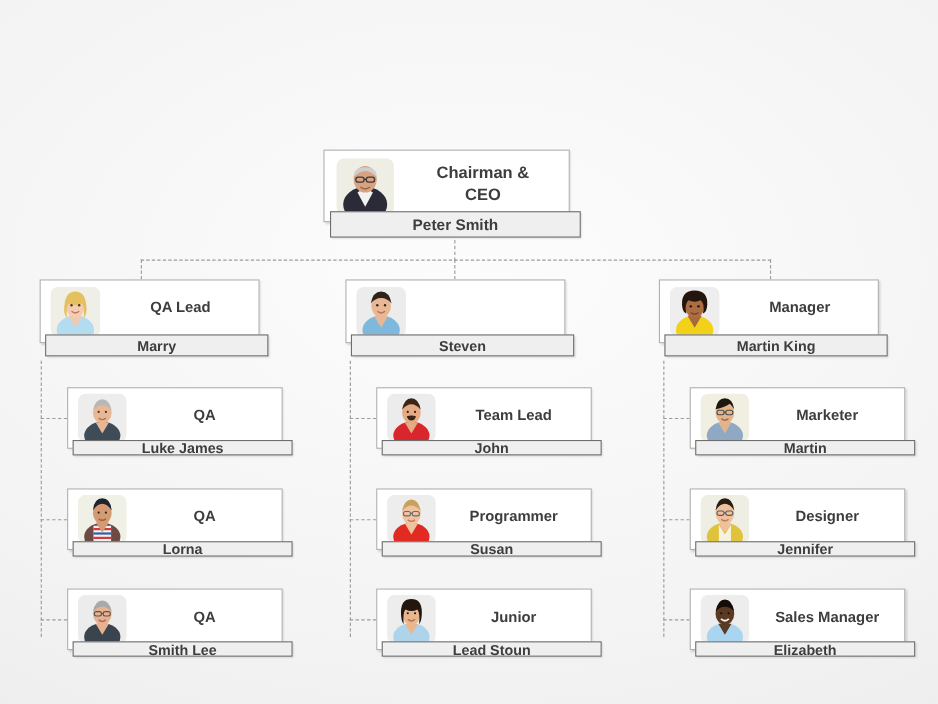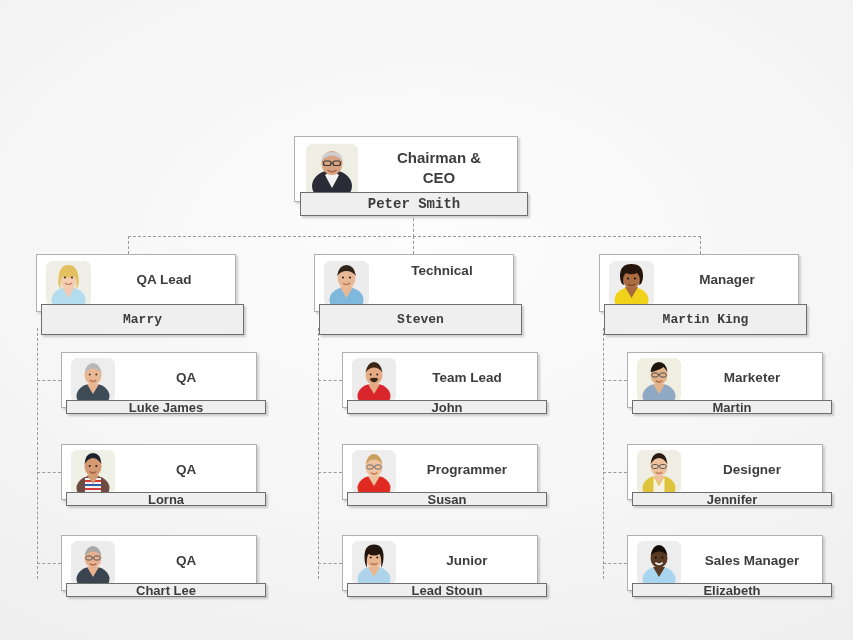--- a/index.html
+++ b/index.html
@@ -92,27 +92,27 @@
     box-shadow: 1.5px 1.5px 2px rgba(0,0,0,0.18);
     display: flex;
     align-items: center;
     justify-content: center;
   }
 
   
   .lvl1 .card     { width: 224px; height: 66px; }
   .lvl1 .photo    { left: 12px;  top: 8px; width: 52px; height: 52px; }
   .lvl1 .role     { left: 72px;  top: 12px; width: 146px; font-size: 15px; }
-  .lvl1 .namebar  { left: 6px;   top: 56px; width: 228px; height: 24px; font-size: 14px; font-family: Liberation Mono, monospace; }
+  .lvl1 .namebar  { left: 6px;   top: 56px; width: 228px; height: 24px; font-size: 14px; }
 
   
   .lvl2 .card     { width: 200px; height: 58px; }
   .lvl2 .photo    { left: 10px;  top: 7px; width: 45px; height: 45px; }
   .lvl2 .role     { left: 62px;  top: 8px; width: 132px; font-size: 13.5px; }
-  .lvl2 .namebar  { left: 5px;   top: 50px; width: 203px; height: 31px; font-size: 13px; font-family: Liberation Mono, monospace; }
+  .lvl2 .namebar  { left: 5px;   top: 50px; width: 203px; height: 20px; font-size: 13px; }
 
   
   .lvl3 .card     { width: 196px; height: 56px; }
   .lvl3 .photo    { left: 10px;  top: 6px; width: 44px; height: 44px; }
   .lvl3 .role     { left: 60px;  top: 17px; width: 130px; font-size: 13.5px; }
   .lvl3 .namebar  { left: 5px;   top: 48px; width: 200px; height: 14px; font-size: 13px; }
 </style>
 </head>
 <body>
 
@@ -192,21 +192,20 @@
         <ellipse cx="22.5" cy="39" rx="17" ry="13" fill="#7fb8dd"></ellipse>
         <path d="M16 26 L22.5 37 L29 26 Z" fill="#e8b896"></path>
         <ellipse cx="22.5" cy="17" rx="9" ry="10.5" fill="#e8b896"></ellipse>
         <path d="M13 15 q2 -11 9.5 -11 q7.5 0 9.5 11 q-4 -5 -9.5 -5 q-5.5 0 -9.5 5z" fill="#2e2318"></path>
         <circle cx="19" cy="16.5" r="1.1" fill="#33261a"></circle>
         <circle cx="26" cy="16.5" r="1.1" fill="#33261a"></circle>
         <path d="M19 22 q3.5 3 7 0" stroke="#b5704f" stroke-width="1.2" fill="none"></path>
       </svg>
     </div>
     <div class="role">
-      <div>Technical</div>
     </div>
     <div class="namebar">Steven</div>
   </div>
 
   <div class="node lvl2" style="left:599px; top:254px;">
     <div class="card"></div>
     <div class="photo">
       <svg viewBox="0 0 45 45" preserveAspectRatio="none">
         <rect width="45" height="45" fill="#eeeeee"></rect>
         <ellipse cx="22.5" cy="39" rx="17" ry="13" fill="#f2d218"></ellipse>
@@ -273,21 +272,21 @@
         <path d="M16 26 L22 36 L28 26 Z" fill="#e6b291"></path>
         <ellipse cx="22" cy="17" rx="8.5" ry="10" fill="#e6b291"></ellipse>
         <path d="M13.5 15 q2 -10 8.5 -10 q6.5 0 8.5 10 q-4 -4.5 -8.5 -4.5 q-4.5 0 -8.5 4.5z" fill="#a9a9a9"></path>
         <rect x="14.8" y="15" width="6.4" height="4" rx="1.8" fill="none" stroke="#555" stroke-width="1"></rect>
         <rect x="22.8" y="15" width="6.4" height="4" rx="1.8" fill="none" stroke="#555" stroke-width="1"></rect>
         <line x1="21.2" y1="16.7" x2="22.8" y2="16.7" stroke="#555" stroke-width="1"></line>
         <path d="M18.7 22.5 q3.3 3 6.6 0" stroke="#b0684a" stroke-width="1.2" fill="none"></path>
       </svg>
     </div>
     <div class="role">QA</div>
-    <div class="namebar">Chart Lee</div>
+    <div class="namebar">Smith Lee</div>
   </div>
 
   <div class="node lvl3" style="left:342px; top:352px;">
     <div class="card"></div>
     <div class="photo">
       <svg viewBox="0 0 44 44" preserveAspectRatio="none">
         <rect width="44" height="44" fill="#ececec"></rect>
         <ellipse cx="22" cy="38" rx="16.5" ry="12.5" fill="#d9262c"></ellipse>
         <path d="M16 26 L22 36 L28 26 Z" fill="#e4ab84"></path>
         <ellipse cx="22" cy="17" rx="8.5" ry="10" fill="#e4ab84"></ellipse>

